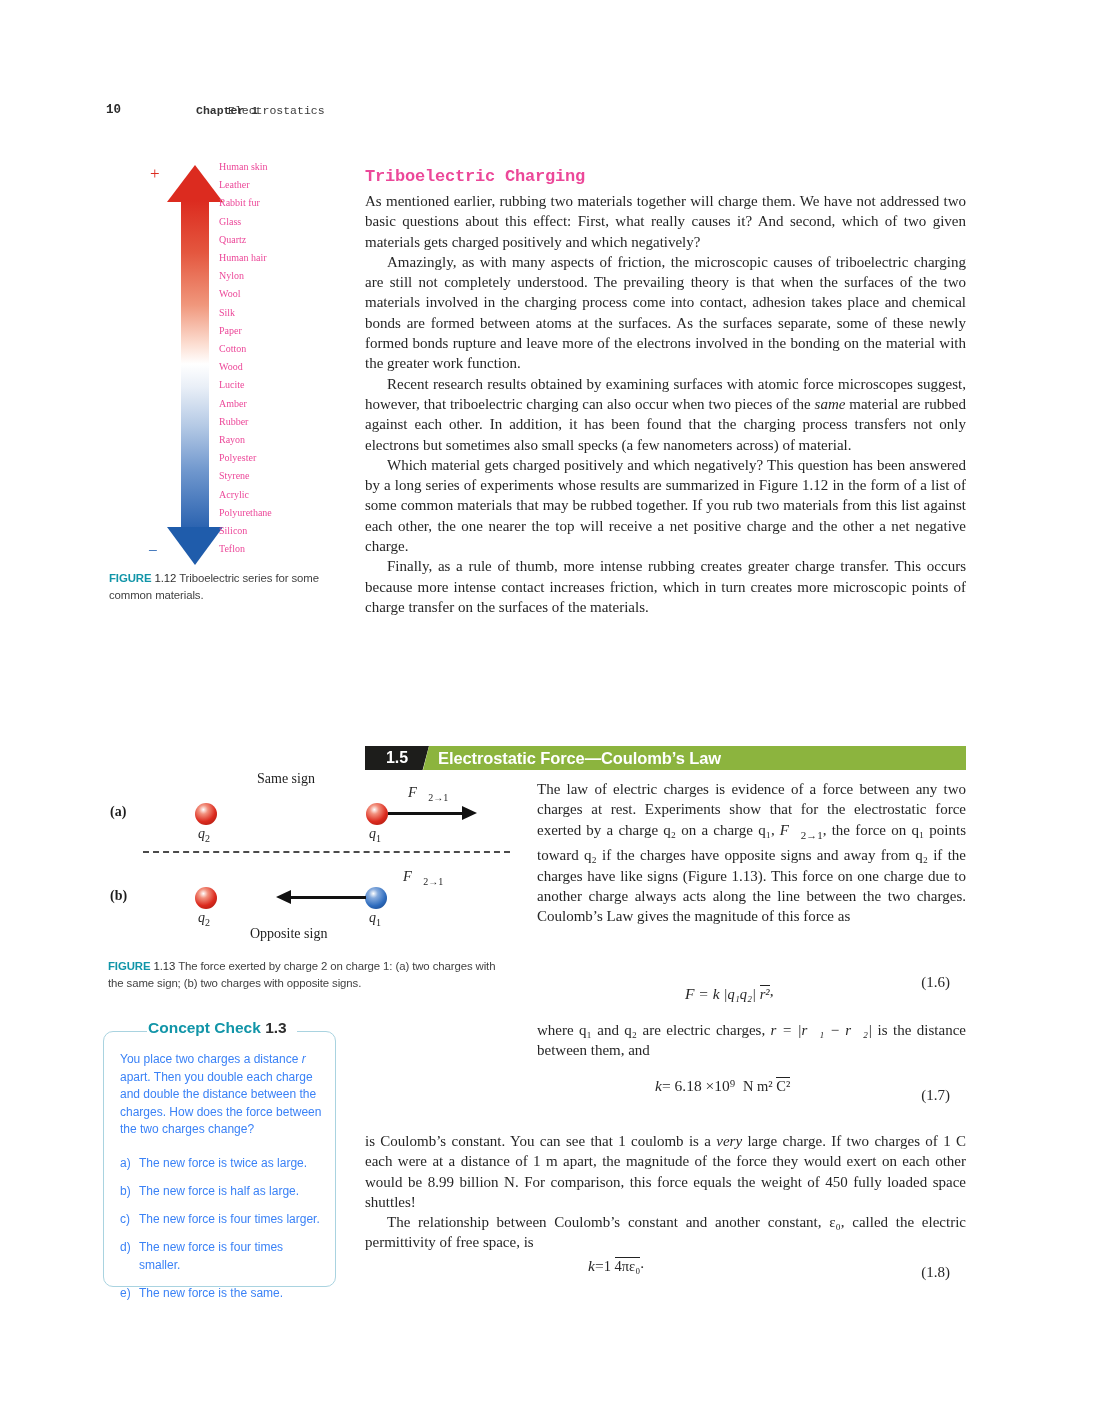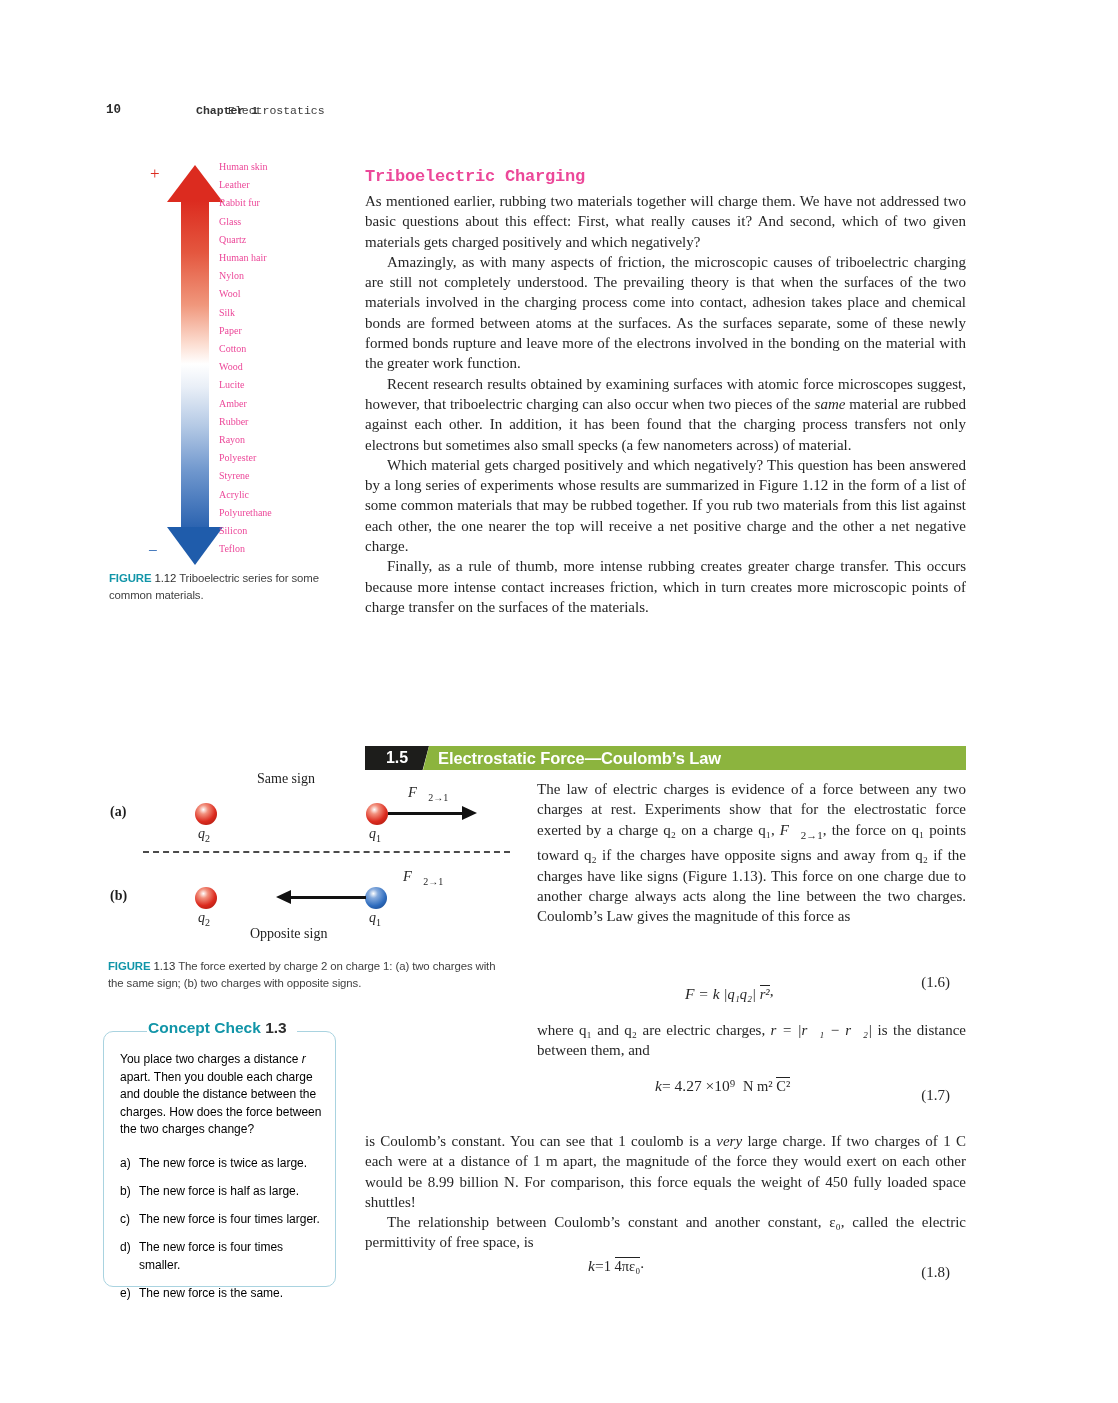--- a/index.html
+++ b/index.html
@@ -81,21 +81,21 @@
   .lowercol p{margin:0;}
 
   
   .cc-head{left:107px;top:1019px;font-family:"Liberation Sans",sans-serif;font-weight:bold;
            font-size:15.5px;background:#ffffff;padding:0 10px 2px 1px;z-index:2;margin-left:40px;}
   .cc-head .t1{color:#1195a8;}
   .cc-head .t2{color:#2f2f2f;}
   .cc-box{left:103px;top:1031px;width:233px;height:256px;border:1.6px solid #a9d3e0;
           border-radius:10px;z-index:1;box-sizing:border-box;}
   .cc-inner{position:absolute;left:16px;top:19px;width:204px;font-family:"Liberation Sans",sans-serif;
-            font-size:12px;line-height:17.5px;color:#000000;}
+            font-size:12px;line-height:17.5px;color:#3b82f6;}
   .cc-opt{display:flex;margin-top:10.5px;}
   .cc-opt .ol{width:19px;flex:none;}
 </style>
 </head>
 <body>
 
 <div id="canvas">
 
   <div class="abs sans pagenum">10</div>
   <div class="abs sans chapter">Chapter 1</div>
@@ -194,21 +194,21 @@
     </div>
     <span class="eqtag" style="top:14px;">(1.6)</span>
   </div>
 
   <div class="abs wherecol">
     <span>where q₁ and q₂ are electric charges, </span><span class="it">r = |r⃗₁ − r⃗₂|</span><span> is the distance between them, and</span>
   </div>
 
   <div class="abs eqrow" style="top:1075px;">
     <div class="eqcontent" style="left:290px;top:2px;">
-      <span class="it">k</span><span> = 4.27 ×10⁹</span>&nbsp;&nbsp;
+      <span class="it">k</span><span> = 6.18 ×10⁹</span>&nbsp;&nbsp;
       <span class="frac">
         <span class="num">N m²</span>
         <span class="den">C²</span>
       </span>
     </div>
     <span class="eqtag" style="top:12px;">(1.7)</span>
   </div>
 
   <div class="abs lowercol">
     <p><span>is </span><span class="b">Coulomb’s constant.</span><span> You can see that 1 coulomb is a </span><span class="it">very</span><span> large charge. If two charges of 1 C each were at a distance of 1 m apart, the magnitude of the force they would exert on each other would be 8.99 billion N. For comparison, this force equals the weight of 450 fully loaded space shuttles!</span></p>

